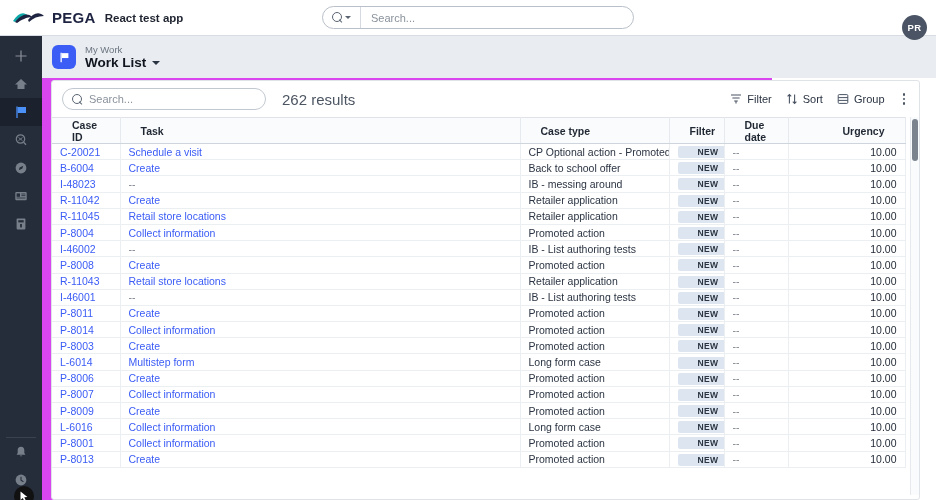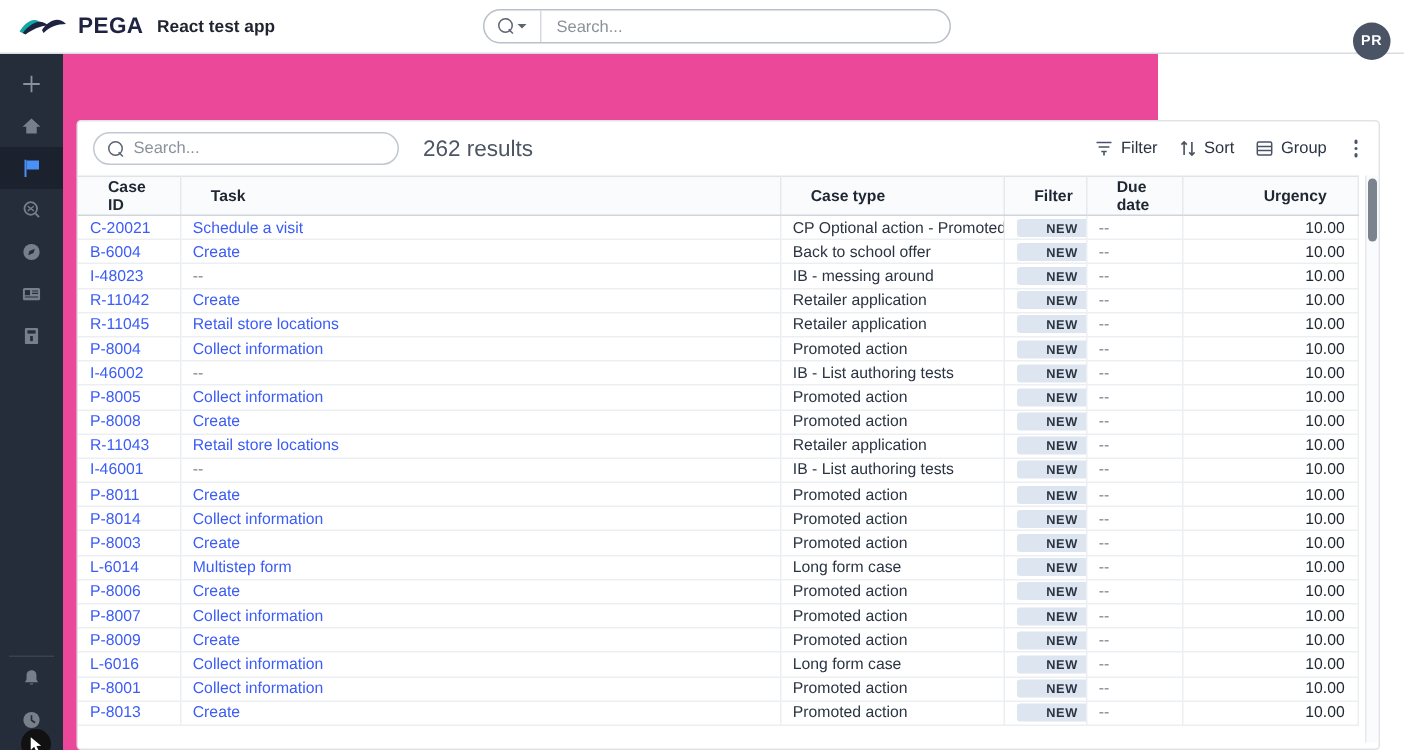--- a/index.html
+++ b/index.html
@@ -2,21 +2,21 @@
 <html><head>
 <meta charset="utf-8">
 <style>
   * { box-sizing: border-box; margin: 0; padding: 0; }
   html, body {
     width: 936px; height: 500px;
     overflow: hidden;
     font-family: "Liberation Sans", sans-serif;
     background: #ffffff;
   }
-  .app { position: relative; width: 772px; height: 500px; background: #ec4899; }
+  .app { position: relative; width: 772px; height: 500px; background: #d946ef; }
 
   
   .topbar {
     position: absolute; top: 0; left: 0; width: 936px; height: 36px;
     background: #ffffff; border-bottom: 1px solid #d8dde3;
     display: flex; align-items: center; z-index: 30;
   }
   .brand { display: flex; align-items: center; margin-left: 12px; }
   .logo-mark { width: 34px; height: 16px; margin-right: 6px; }
   .brand-name {
@@ -256,20 +256,35 @@
       </div>
     </div>
 
     <div class="nav-cursor">
       <svg width="9" height="11" viewBox="0 0 9 11">
         <path d="M0.5 0.5 L0.5 9 L2.8 6.9 L4.3 10.2 L5.8 9.5 L4.3 6.3 L7.4 6.1 Z" fill="#ffffff"></path>
       </svg>
     </div>
   </div>
 
+  <div class="page-head">
+    <div class="case-icon">
+      <svg width="13" height="13" viewBox="0 0 14 14">
+        <path d="M3.4 1.8 V12.2" stroke="#ffffff" stroke-width="1.4" fill="none"></path>
+        <path d="M4.2 2.3 H11.2 V7.6 H4.2 Z" fill="#ffffff"></path>
+      </svg>
+    </div>
+    <div class="head-text">
+      <div class="crumb">My Work</div>
+      <div class="title-row">
+        <span class="page-title">Work List</span>
+        <span class="caret-dn"></span>
+      </div>
+    </div>
+  </div>
 
   <div class="card">
 
     <div class="card-toolbar">
       <div class="tool-search">
         <span class="mag"></span>
         <span>Search...</span>
       </div>
       <span class="results">262 results</span>
 
@@ -373,28 +388,20 @@
             </tr>
             <tr>
               <td class="link">I-46002</td>
               <td class="dash">--</td>
               <td>IB - List authoring tests</td>
               <td><span class="badge">NEW</span></td>
               <td class="dash">--</td>
               <td class="num">10.00</td>
             </tr>
             <tr>
-              <td class="link">P-8005</td>
-              <td class="link">Collect information</td>
-              <td>Promoted action</td>
-              <td><span class="badge">NEW</span></td>
-              <td class="dash">--</td>
-              <td class="num">10.00</td>
-            </tr>
-            <tr>
               <td class="link">P-8008</td>
               <td class="link">Create</td>
               <td>Promoted action</td>
               <td><span class="badge">NEW</span></td>
               <td class="dash">--</td>
               <td class="num">10.00</td>
             </tr>
             <tr>
               <td class="link">R-11043</td>
               <td class="link">Retail store locations</td>

